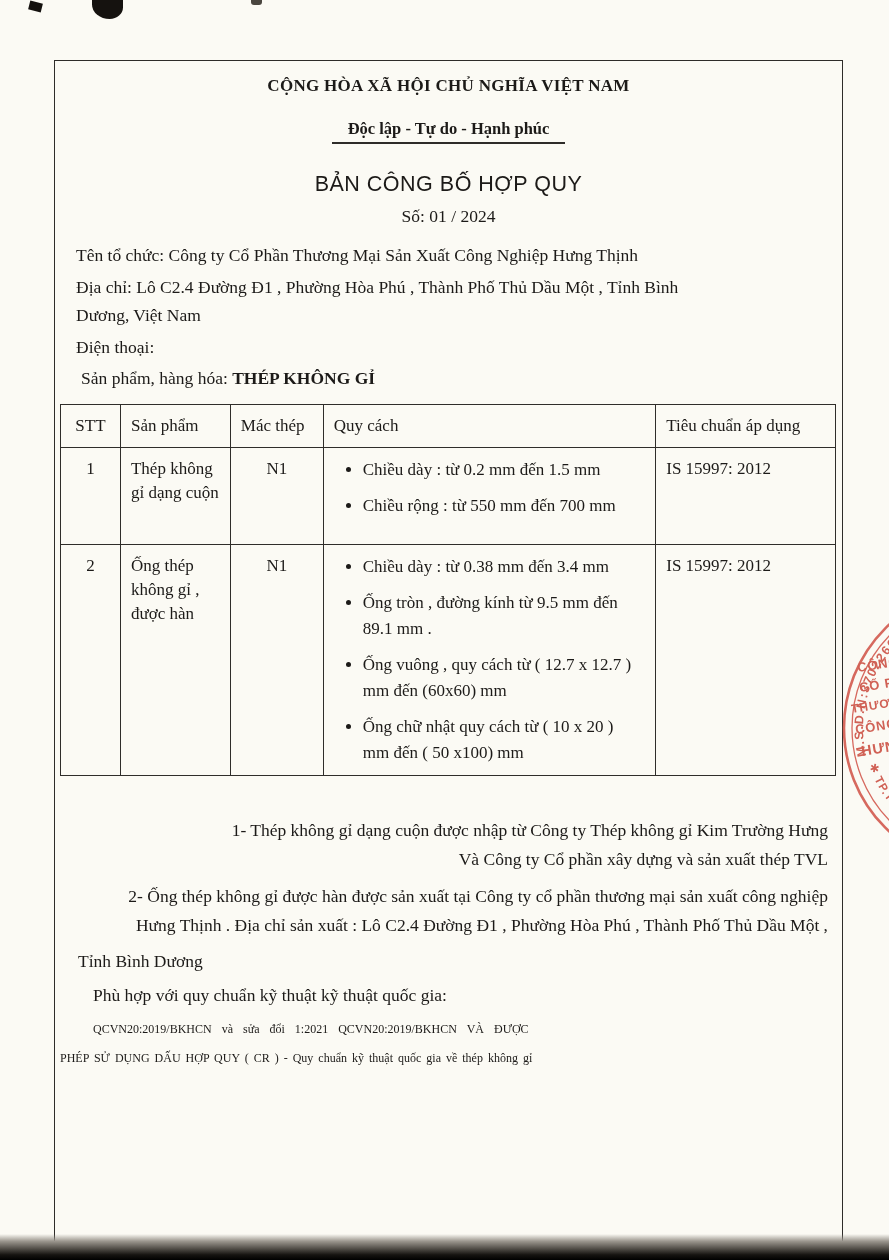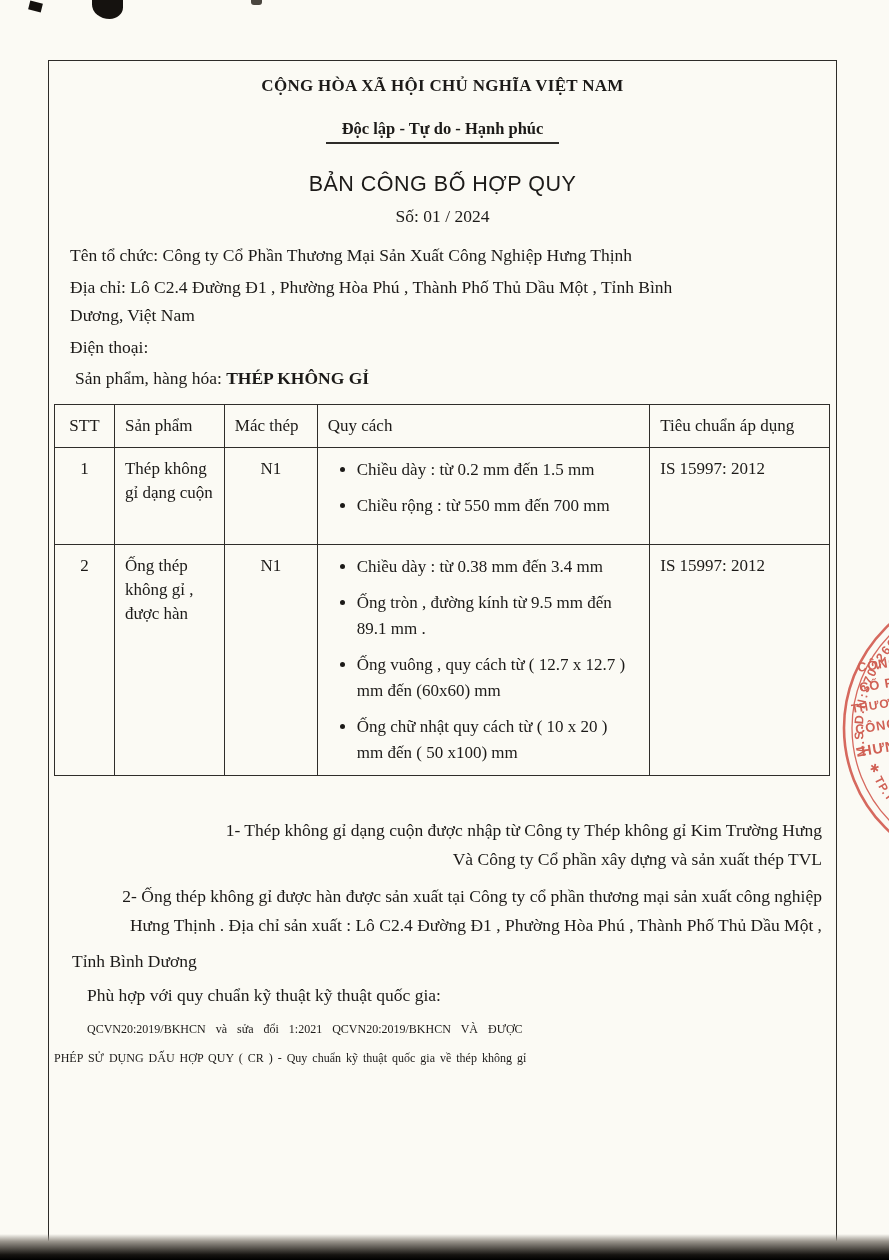--- a/index.html
+++ b/index.html
@@ -5,21 +5,21 @@
   html,body{margin:0;padding:0;background:#e8e6e0;}
   .page{position:relative;width:889px;height:1260px;background:#fbfaf4;overflow:hidden;
         font-family:"Liberation Serif","DejaVu Serif",serif;color:#1c1a18;}
   
   .art1{position:absolute;left:29px;top:2px;width:13px;height:9px;background:#14110e;transform:rotate(14deg);}
   .art2{position:absolute;left:92px;top:0;width:31px;height:19px;background:#15120f;border-radius:0 0 45% 60% / 0 0 65% 80%;}
   .art3{position:absolute;left:251px;top:0;width:11px;height:5px;background:#4a463f;border-radius:0 0 3px 3px;}
   .bottom-band{position:absolute;left:0;bottom:0;width:100%;height:26px;
         background:linear-gradient(180deg, rgba(160,155,148,0) 0%, #9a958d 28%, #55514b 55%, #161411 80%, #000 100%);}
   
-  .frame{position:absolute;left:48px;top:60px;width:789px;height:1200px;box-sizing:border-box;
+  .frame{position:absolute;left:54px;top:60px;width:789px;height:1200px;box-sizing:border-box;
          border:1.6px solid #2e2c29;border-bottom:none;}
   .nat-header{text-align:center;margin-top:15px;}
   .nat-title{font-size:17px;font-weight:bold;letter-spacing:.3px;}
   .motto{display:inline-block;margin-top:5px;font-size:16.5px;font-weight:bold;
          border-bottom:2.2px solid #2e2c29;padding:0 16px 3px 16px;}
   .doc-title{text-align:center;font-family:"Liberation Sans","DejaVu Sans",sans-serif;
              font-size:21.5px;font-weight:normal;letter-spacing:.5px;margin:28px 0 0 0;}
   .doc-number{text-align:center;font-size:17.5px;margin-top:9px;}
   .info p{margin:3px 18px 0 21px;font-size:17.5px;line-height:28.5px;}
   .info p.first{margin-top:14px;}

